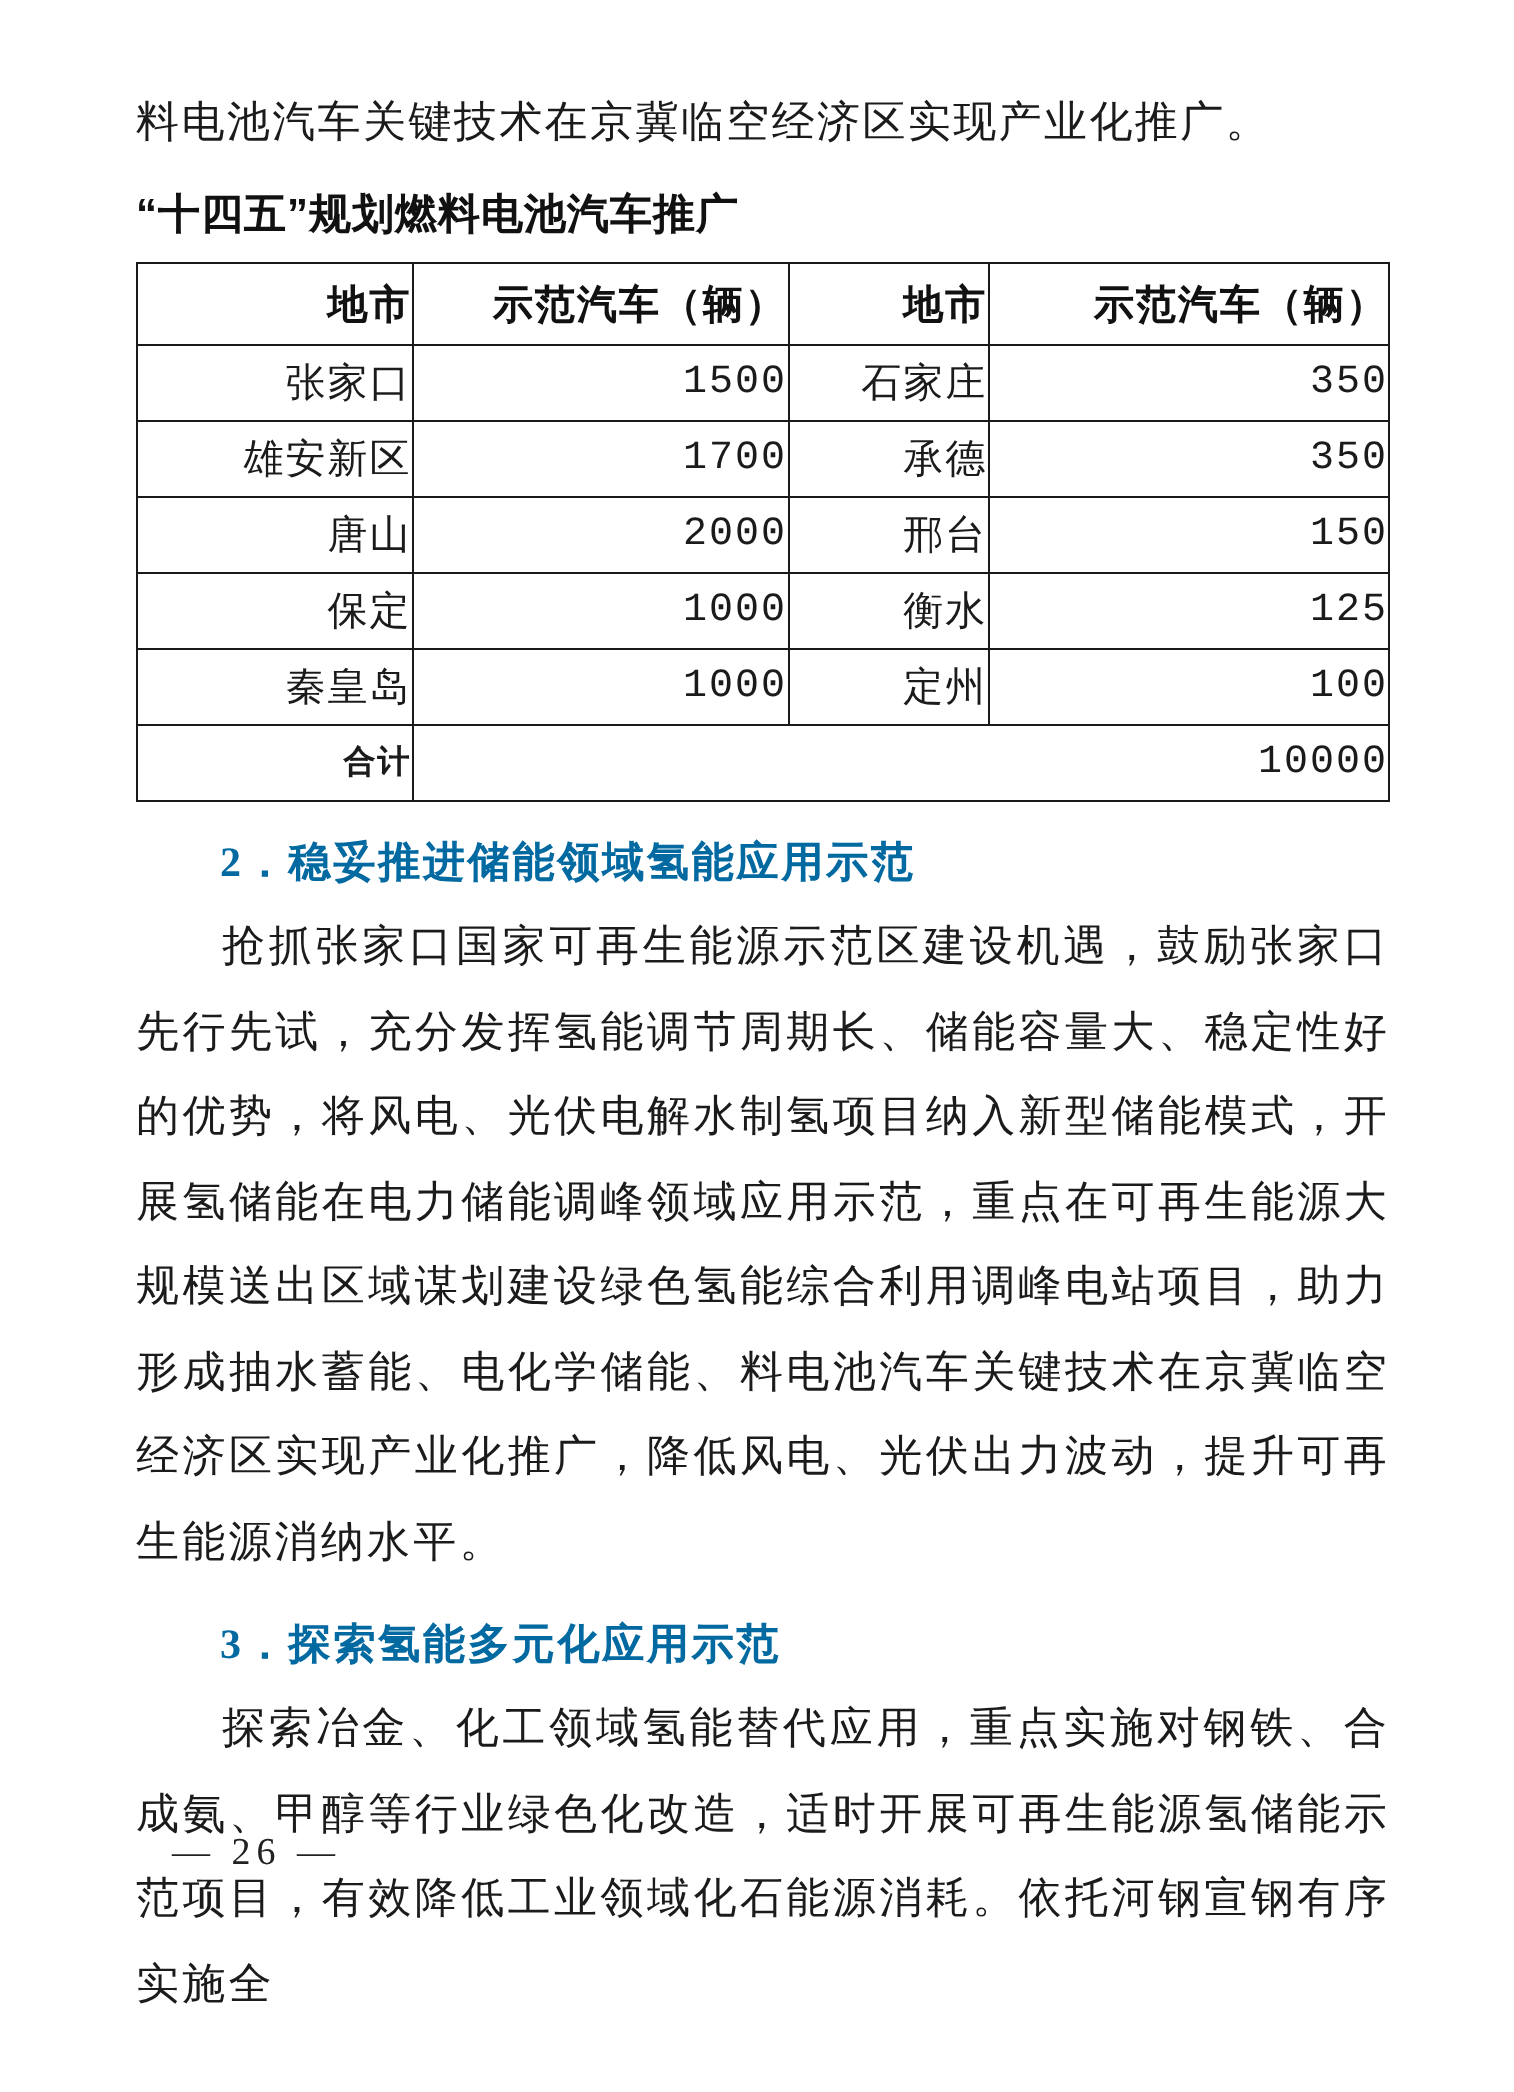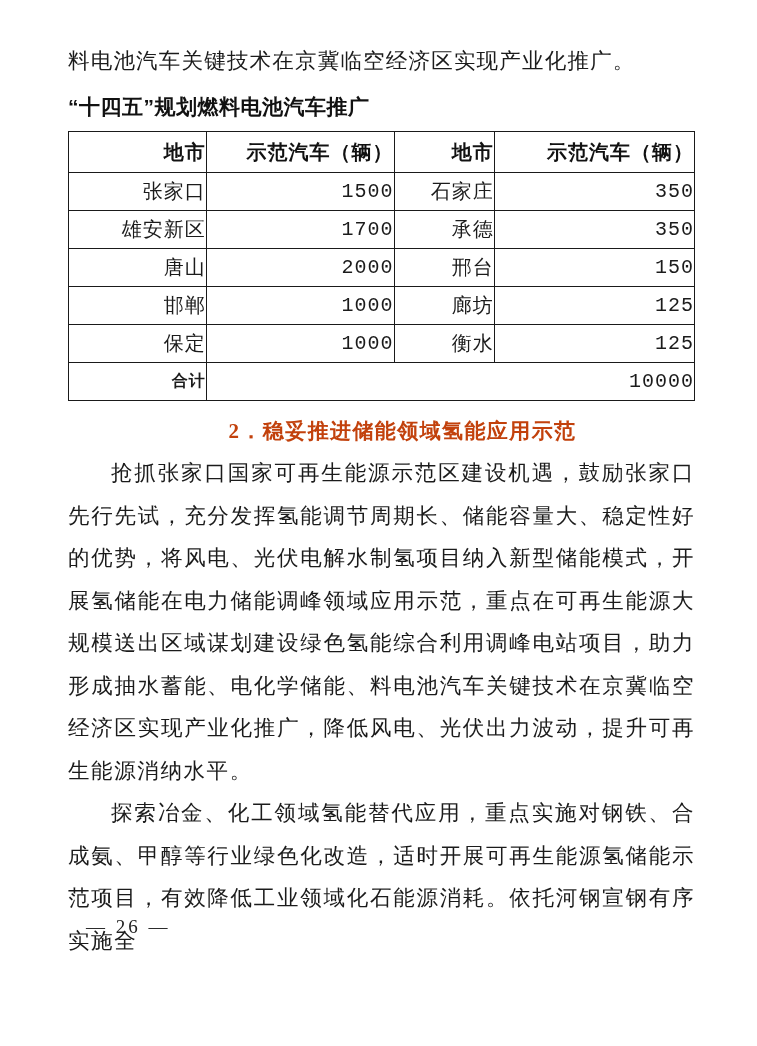--- a/index.html
+++ b/index.html
@@ -69,22 +69,21 @@
     font-weight: bold;
     font-size: 16px;
   }
   .section-heading {
     margin-top: 9px;
     text-indent: 2em;
     font-weight: bold;
     font-size: 21px;
     line-height: 42px;
     letter-spacing: 1.4px;
-    color: #c2410c;
-    text-align: center;
+    color: #0369a1;
   }
   .body-para {
     margin: 0;
     text-indent: 2em;
     text-align: justify;
     font-size: 21.5px;
     line-height: 42.5px;
     letter-spacing: 1.6px;
   }
   .page-number {
@@ -131,38 +130,39 @@
       <td>承德</td>
       <td>350</td>
     </tr>
     <tr>
       <td>唐山</td>
       <td>2000</td>
       <td>邢台</td>
       <td>150</td>
     </tr>
     <tr>
-      <td>邯郸</td>
-      <td>1000</td>
-      <td>廊坊</td>
-      <td>125</td>
-    </tr>
-    <tr>
       <td>保定</td>
       <td>1000</td>
       <td>衡水</td>
       <td>125</td>
+    </tr>
+    <tr>
+      <td>秦皇岛</td>
+      <td>1000</td>
+      <td>定州</td>
+      <td>100</td>
     </tr>
     <tr>
       <td class="total-label">合计</td>
       <td colspan="3">10000</td>
     </tr>
   </tbody>
     </table>
 
   <div class="section-heading">2．稳妥推进储能领域氢能应用示范</div>
   <p class="body-para">抢抓张家口国家可再生能源示范区建设机遇，鼓励张家口先行先试，充分发挥氢能调节周期长、储能容量大、稳定性好的优势，将风电、光伏电解水制氢项目纳入新型储能模式，开展氢储能在电力储能调峰领域应用示范，重点在可再生能源大规模送出区域谋划建设绿色氢能综合利用调峰电站项目，助力形成抽水蓄能、电化学储能、料电池汽车关键技术在京冀临空经济区实现产业化推广，降低风电、光伏出力波动，提升可再生能源消纳水平。</p>
 
+  <div class="section-heading">3．探索氢能多元化应用示范</div>
   <p class="body-para">探索冶金、化工领域氢能替代应用，重点实施对钢铁、合成氨、甲醇等行业绿色化改造，适时开展可再生能源氢储能示范项目，有效降低工业领域化石能源消耗。依托河钢宣钢有序实施全</p>
 
 </div>
 
 <div class="page-number">— 26 —</div>
 
 </body></html>

